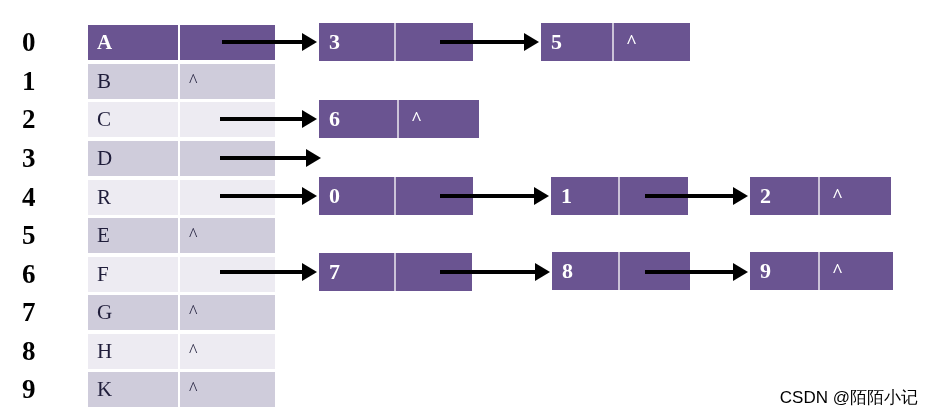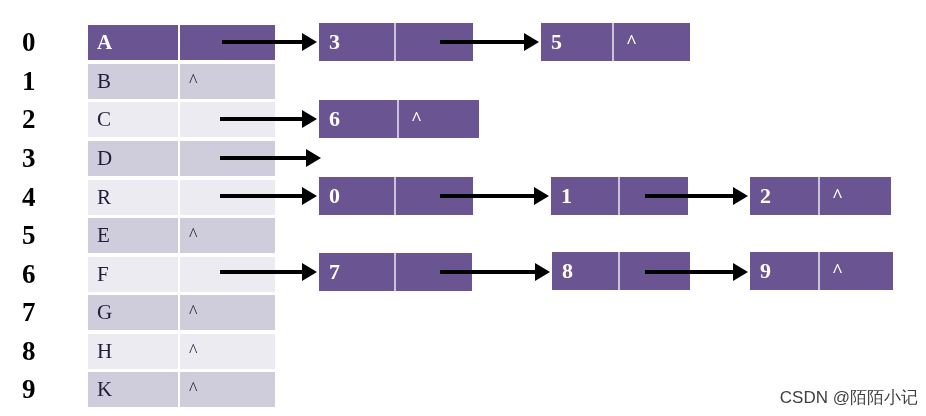--- a/index.html
+++ b/index.html
@@ -23,21 +23,21 @@
   .ncell{box-sizing:border-box;display:flex;align-items:center;}
   .nval{padding-left:10px;color:#fff;font-weight:bold;font-size:22px;
         border-right:2px solid rgba(255,255,255,0.65);}
   .nptr{flex:1;padding-left:12px;color:#fff;font-weight:bold;font-size:19px;}
   
   .arrow{position:absolute;height:4px;background:#000;}
   .arrow::after{content:"";position:absolute;right:-14px;top:-7px;width:0;height:0;
                 border-left:15px solid #000;border-top:9px solid transparent;
                 border-bottom:9px solid transparent;}
   
-  .watermark{position:absolute;right:8px;top:386px;font-size:17px;color:#404040;
+  .watermark{position:absolute;right:8px;top:386px;font-size:17px;color:#000000;
              font-family:"Liberation Sans", sans-serif;}
 </style>
 </head>
 <body>
 
 <div class="canvas">
 
   <div class="idx" style="top:25px">0</div>
   <div class="idx" style="top:64px">1</div>
   <div class="idx" style="top:102px">2</div>

